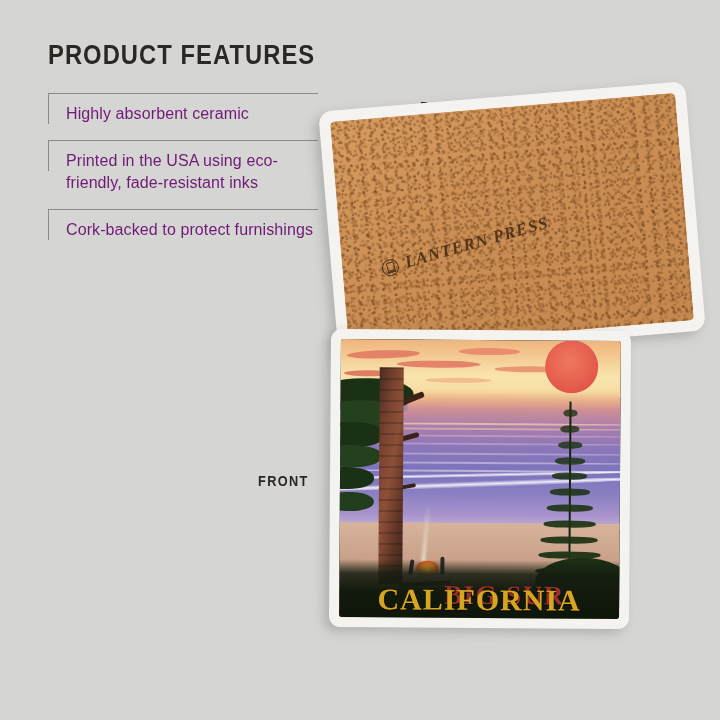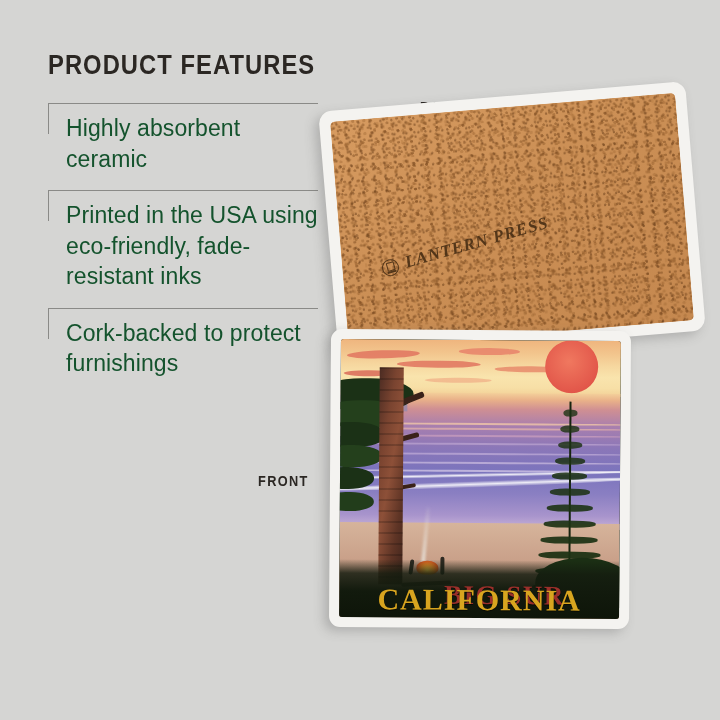--- a/index.html
+++ b/index.html
@@ -7,21 +7,21 @@
     width:720px;height:720px;
     background:#d5d5d3;
     font-family:"Liberation Sans", sans-serif;
     overflow:hidden;
     position:relative;
   }
   .stage{position:absolute;inset:0;}
 
   
   .features{
-    position:absolute;left:48px;top:50px;width:270px;
+    position:absolute;left:48px;top:40px;width:270px;
   }
   .features-title{
     font-family:"Liberation Sans", sans-serif;
     font-size:27px;
     font-weight:bold;
     letter-spacing:1.2px;
     color:#2b2723;
     margin:0 0 22px 0;
     transform:scaleX(0.88);
     transform-origin:left center;
@@ -33,23 +33,23 @@
     border-top:1.3px solid #8a8a87;
     margin-bottom:2px;
   }
   .feature-item::before{
     content:"";
     position:absolute;left:0;top:0;
     width:1.3px;height:30px;
     background:#8a8a87;
   }
   .feature-text{
-    font-size:23px;
+    font-size:16px;
     line-height:1.33;
-    color:#14532d;
+    color:#701a75;
     letter-spacing:0.1px;
   }
 
   
   .side-label{
     position:absolute;
     font-size:15px;
     font-weight:bold;
     letter-spacing:1.6px;
     color:#2b2723;

